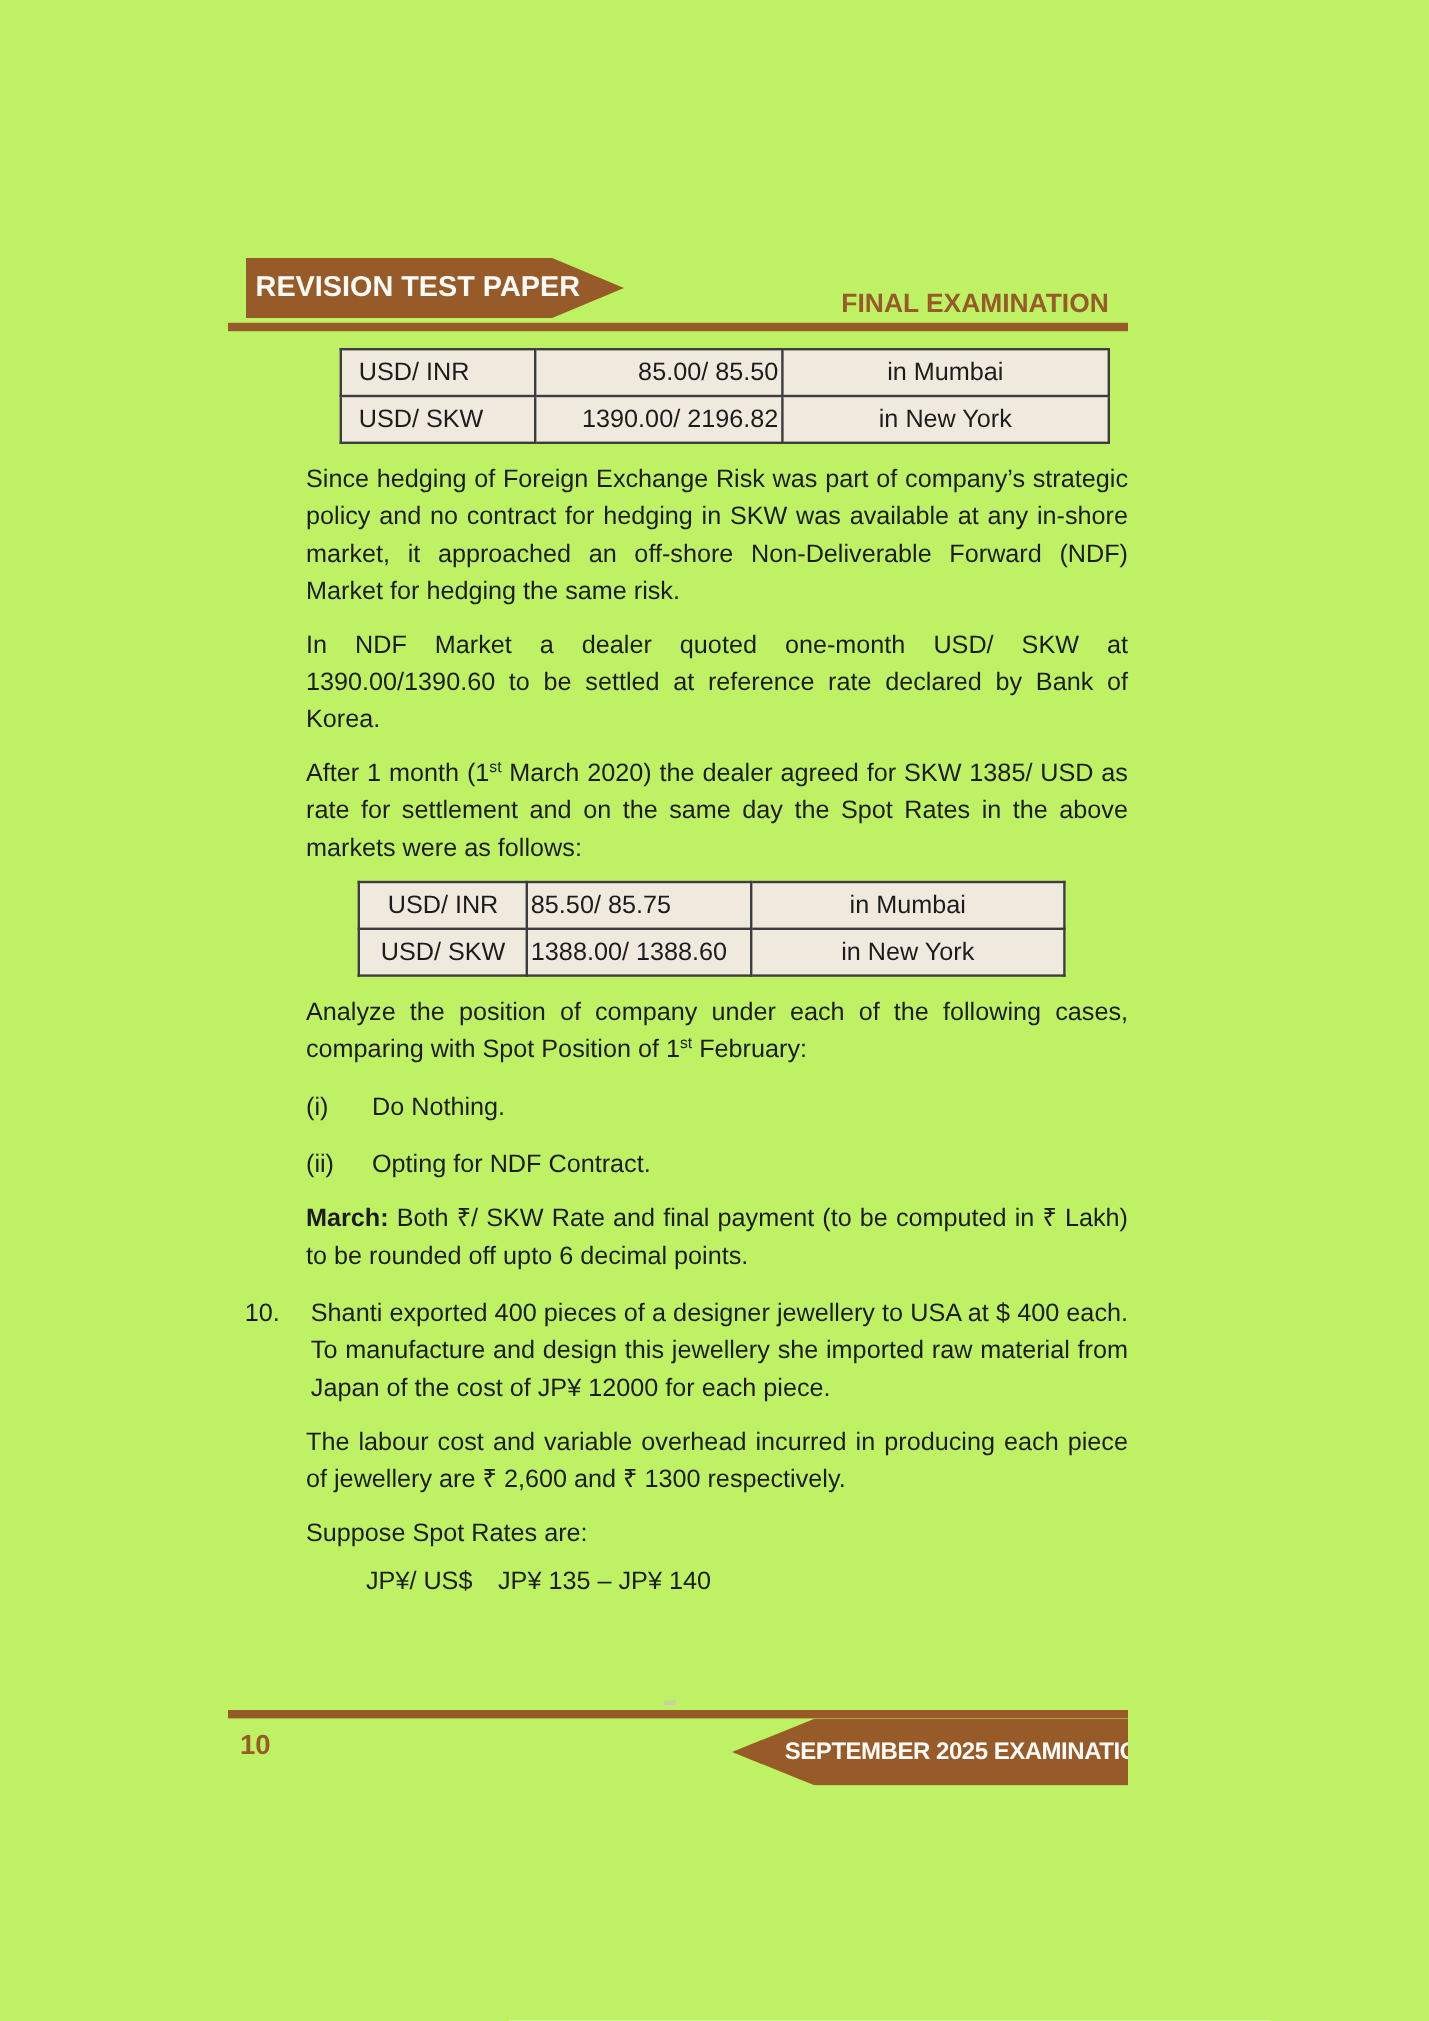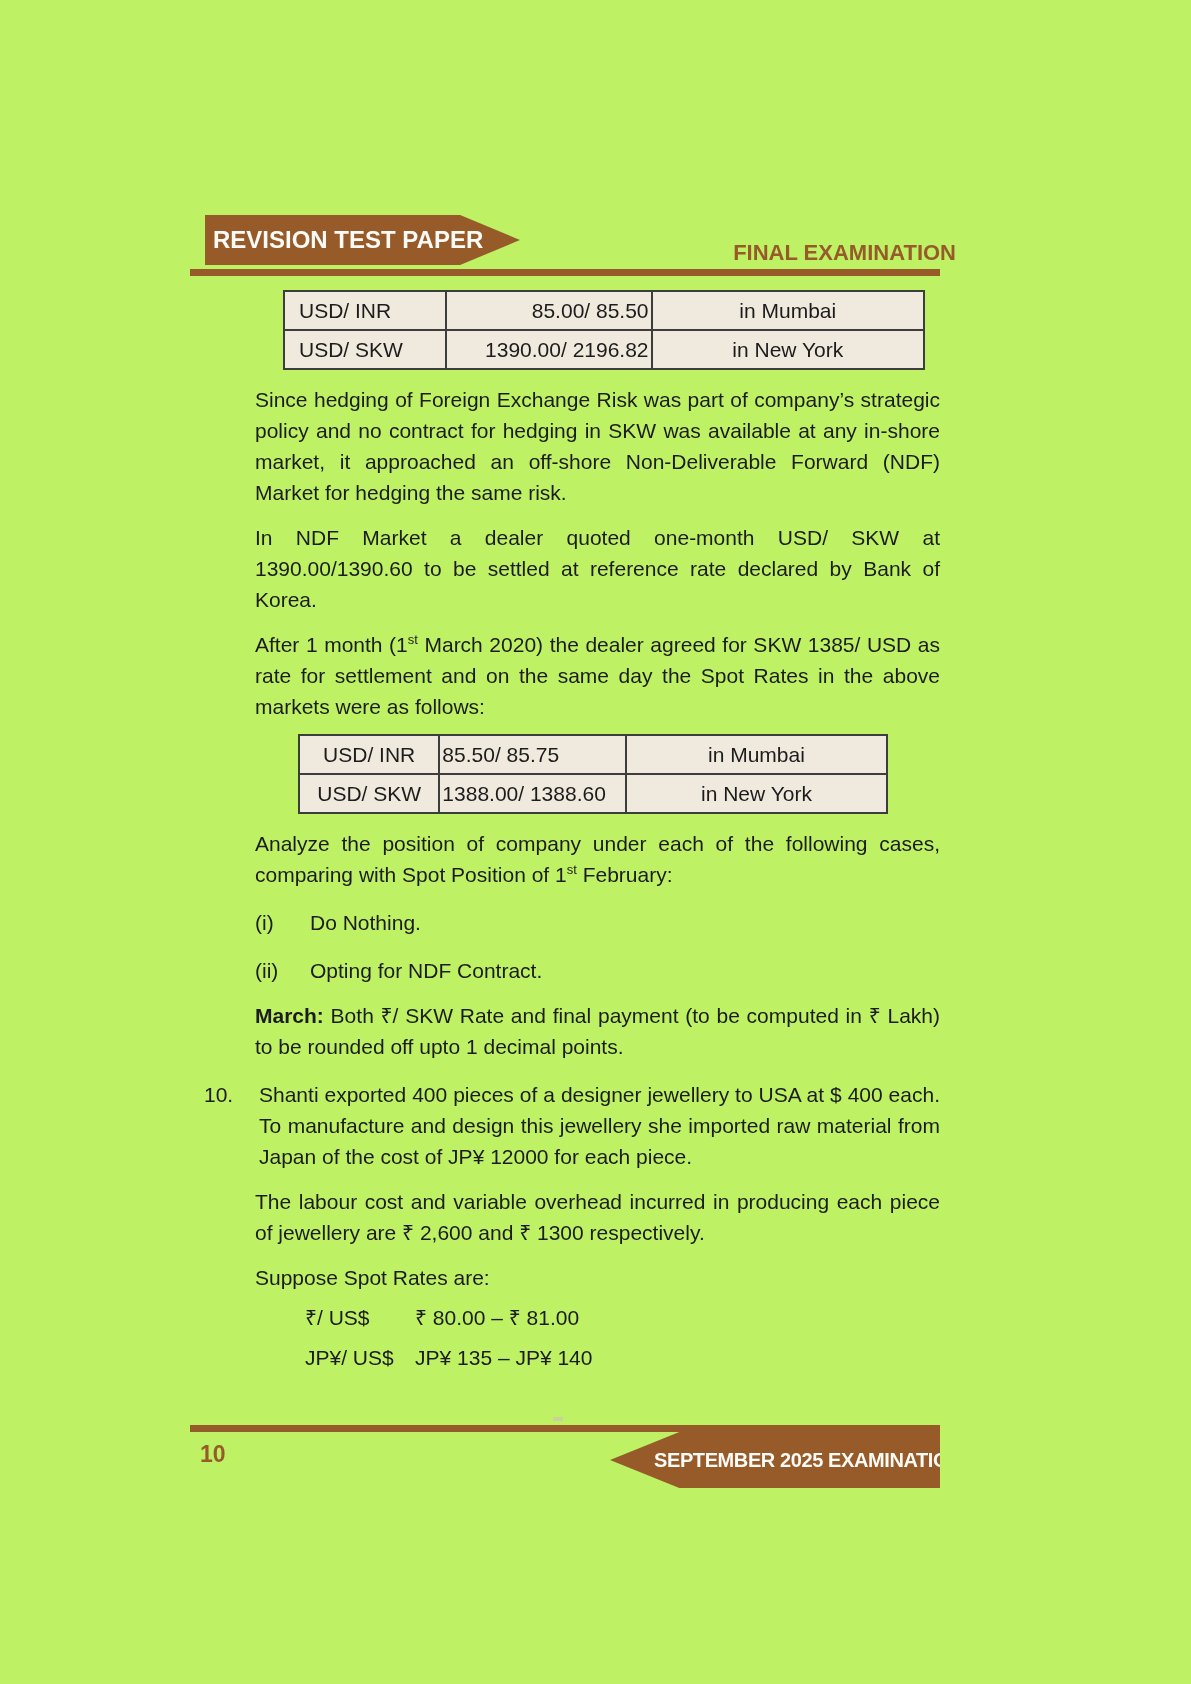--- a/index.html
+++ b/index.html
@@ -17,21 +17,21 @@
     width:315px;height:50px;
     background:var(--accent,#965b29);
     clip-path:polygon(0 0,81% 0,100% 50%,81% 100%,0 100%);
     display:flex;align-items:center;
   }
   .hdr-banner span{
     color:#fdfbf7;font-size:24px;font-weight:bold;
     padding-left:8px;letter-spacing:0px;white-space:nowrap;
   }
   .hdr-right{
-    position:absolute;top:240px;left:206px;width:750px;
+    position:absolute;top:240px;left:174px;width:750px;
     text-align:right;
     color:var(--accent,#965b29);font-size:22px;font-weight:bold;
     letter-spacing:0px;
   }
   .hdr-rule{
     position:absolute;left:190px;top:269px;width:750px;height:7px;
     background:var(--accent,#965b29);
   }
   
   .content{
@@ -155,35 +155,31 @@
     <div class="li-row">
       <div class="li-marker">(i)</div>
       <div class="li-text">Do Nothing.</div>
     </div>
 
     <div class="li-row">
       <div class="li-marker">(ii)</div>
       <div class="li-text">Opting for NDF Contract.</div>
     </div>
 
-    <p class="para note-para"><b>March:</b><span> Both ₹/ SKW Rate and final payment (to be computed in ₹ Lakh) to be rounded off upto 1 decimal points.</span></p>
+    <p class="para note-para"><b>March:</b><span> Both ₹/ SKW Rate and final payment (to be computed in ₹ Lakh) to be rounded off upto 6 decimal points.</span></p>
 
     <div class="q-row">
       <div class="q-marker">10.</div>
       <div class="q-text">Shanti exported 400 pieces of a designer jewellery to USA at $ 400 each. To manufacture and design this jewellery she imported raw material from Japan of the cost of JP¥ 12000 for each piece.</div>
     </div>
 
     <p class="q-sub">The labour cost and variable overhead incurred in producing each piece of jewellery are ₹ 2,600 and ₹ 1300 respectively.</p>
 
     <p class="q-sub">Suppose Spot Rates are:</p>
 
-    <div class="rate-row">
-      <div class="rate-pair">₹/ US$</div>
-      <div class="rate-val">₹ 80.00 – ₹ 81.00</div>
-    </div>
 
     <div class="rate-row">
       <div class="rate-pair">JP¥/ US$</div>
       <div class="rate-val">JP¥ 135 – JP¥ 140</div>
     </div>
 
   </div>
 
   <div class="ftr-rule"></div>
   <div class="ftr-artifact"></div>

